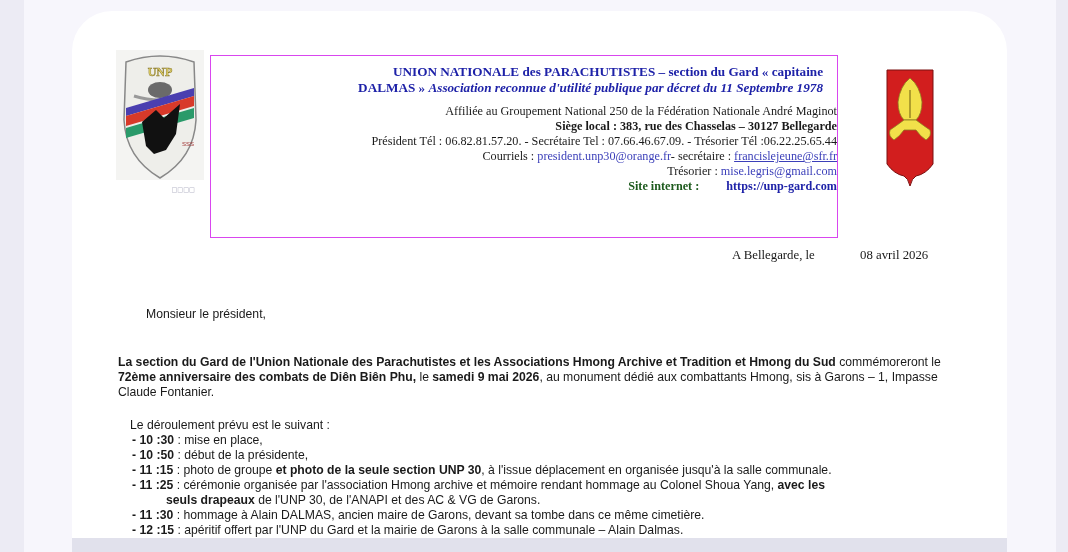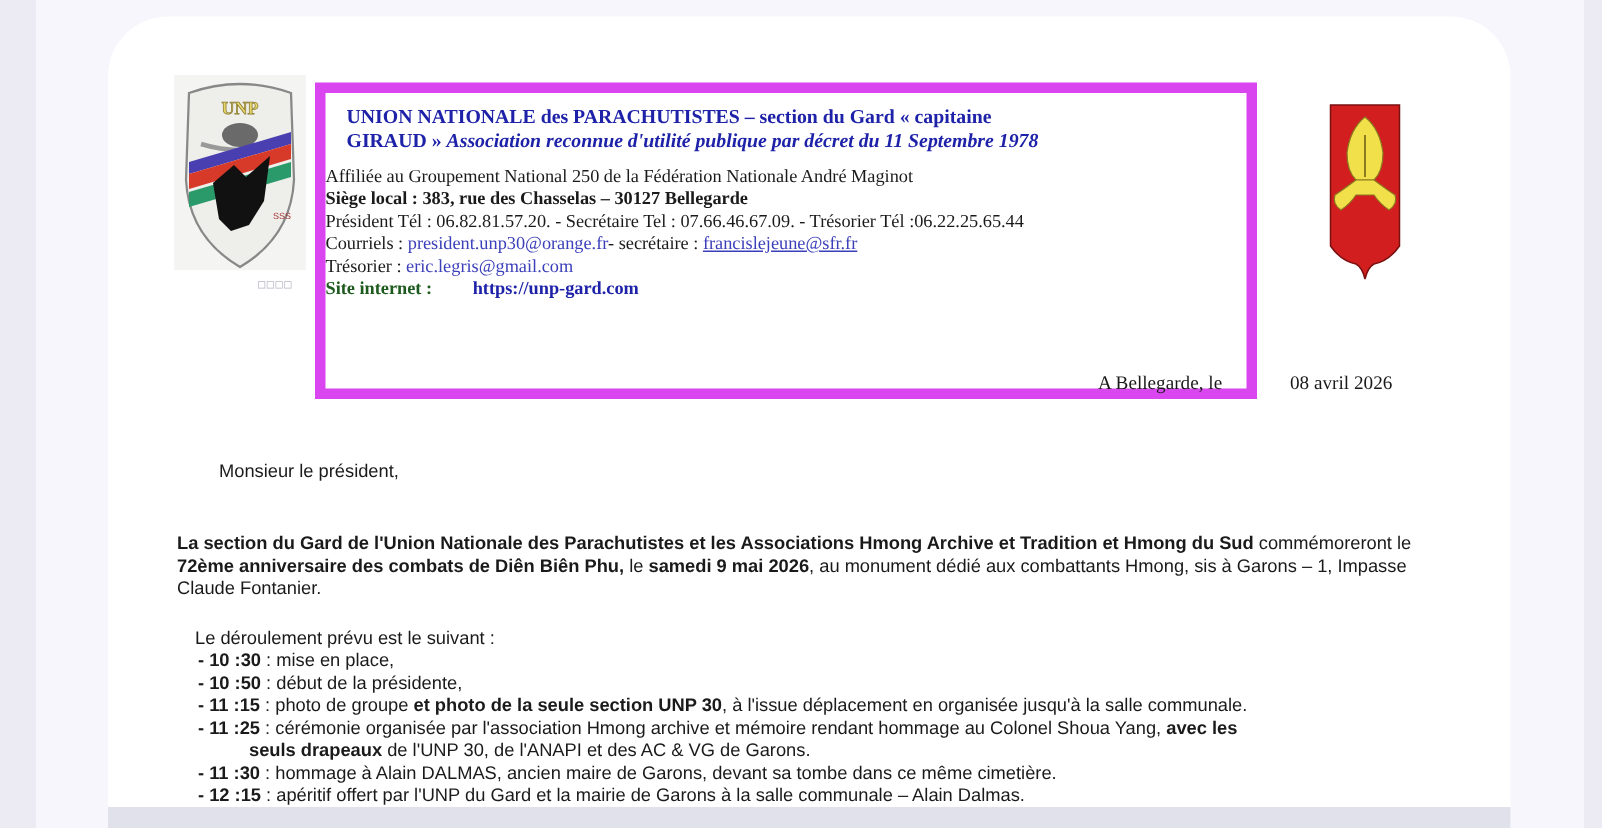--- a/index.html
+++ b/index.html
@@ -21,23 +21,23 @@
     position:absolute; left:116px; top:50px; width:88px; height:130px;
     background:#f4f4f2;
   }
   .logo-left svg { display:block; }
   .logo-caption {
     position:absolute; left:172px; top:185px;
     font-size:8px; letter-spacing:1px; color:#b8b8c8;
     font-family:"DejaVu Sans Mono", monospace;
   }
   .header-box {
-    position:absolute; left:210px; top:55px; width:628px; height:211px;
-    border:7px solid #d946ef; box-sizing:border-box; background:#fff;
-    text-align:left; font-family:"Liberation Serif", serif;
+    position:absolute; left:210px; top:55px; width:628px; height:183px;
+    border:1px solid #d946ef; box-sizing:border-box; background:#fff;
+    text-align:right; font-family:"Liberation Serif", serif;
   }
   .hb-title {
     margin:8px 14px 0 14px; color:#1e22a8; font-weight:bold; font-size:13.2px; line-height:16px;
   }
   .hb-title i { font-style:italic; }
   .hb-line { font-size:12.2px; line-height:15px; color:#1a1a1a; }
   .hb-line.first { margin-top:8px; }
   .hb-line b { font-weight:bold; }
   .hb-link { color:#3b3fb9; }
   .hb-link.u { text-decoration:underline; }
@@ -81,31 +81,31 @@
     <path d="M10 78 L78 58 L78 68 L10 88 Z" fill="#2a9a6a"></path>
     <path d="M26 72 L40 60 L48 68 L64 54 L60 84 L50 100 L38 104 L30 96 Z" fill="#111"></path>
     <text x="66" y="96" font-size="6" fill="#a03030">SSS</text>
   </svg>
 </div>
 <div class="logo-caption">□□□□</div>
 
 <div class="header-box">
   <div class="hb-title">
     <span>UNION NATIONALE des PARACHUTISTES – section du Gard « capitaine</span><br>
-    <span>GIRAUD »</span>
+    <span>DALMAS »</span>
     <i>Association reconnue d'utilité publique par décret du 11 Septembre 1978</i>
   </div>
   <div class="hb-line first">Affiliée au Groupement National 250 de la Fédération Nationale André Maginot</div>
   <div class="hb-line"><b>Siège local : 383, rue des Chasselas – 30127 Bellegarde</b></div>
   <div class="hb-line">Président Tél : 06.82.81.57.20.  - Secrétaire Tel : 07.66.46.67.09.  - Trésorier Tél :06.22.25.65.44</div>
   <div class="hb-line">
     <span>Courriels : </span><a class="hb-link">president.unp30@orange.fr</a><span>- secrétaire : </span><a class="hb-link u">francislejeune@sfr.fr</a>
   </div>
   <div class="hb-line">
-    <span>Trésorier : </span><a class="hb-link">eric.legris@gmail.com</a>
+    <span>Trésorier : </span><a class="hb-link">mise.legris@gmail.com</a>
   </div>
   <div class="hb-line">
     <span class="hb-site-label">Site internet : </span><a class="hb-site-url">https://unp-gard.com</a>
   </div>
 </div>
 
 <div class="logo-right">
   <svg width="48" height="120" viewBox="0 0 48 120">
     <path d="M1 2 L47 2 L47 96 Q40 106 30 108 Q26 110 24 118 Q22 110 18 108 Q8 106 1 96 Z" fill="#d21e1e" stroke="#7a1010" stroke-width="1"></path>
     <path d="M24 10 Q34 18 36 34 Q36 46 30 52 L18 52 Q12 46 12 34 Q14 18 24 10 Z" fill="#f2e04a" stroke="#8a7a20" stroke-width="0.8"></path>

